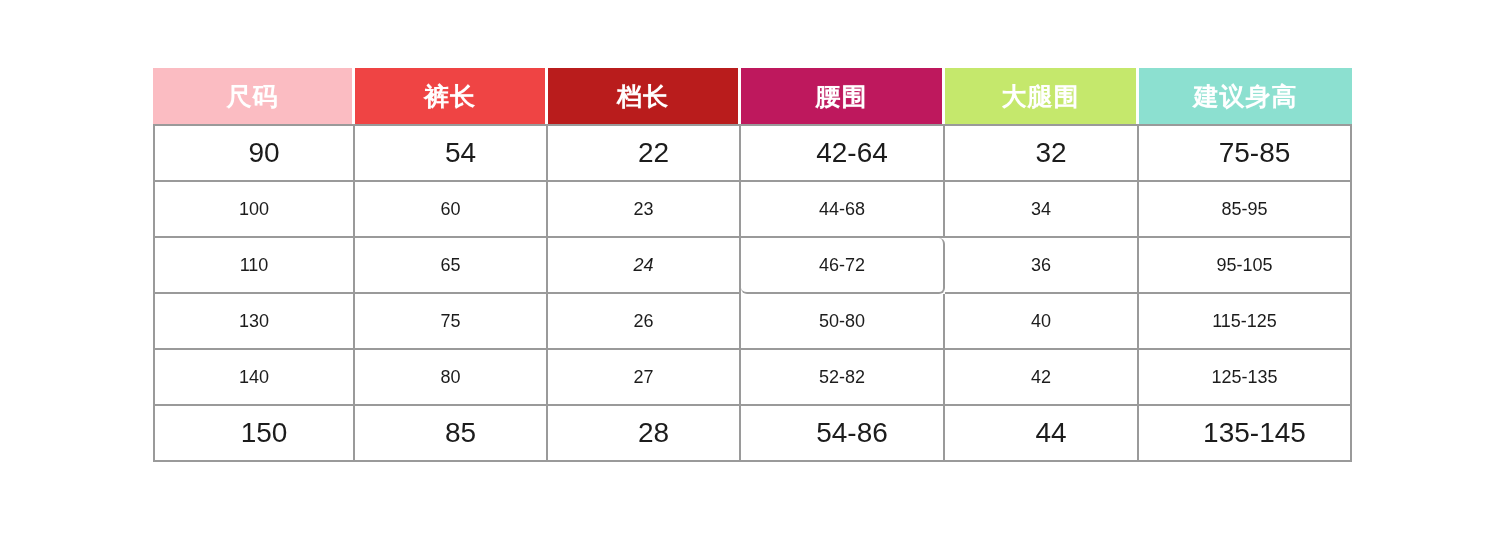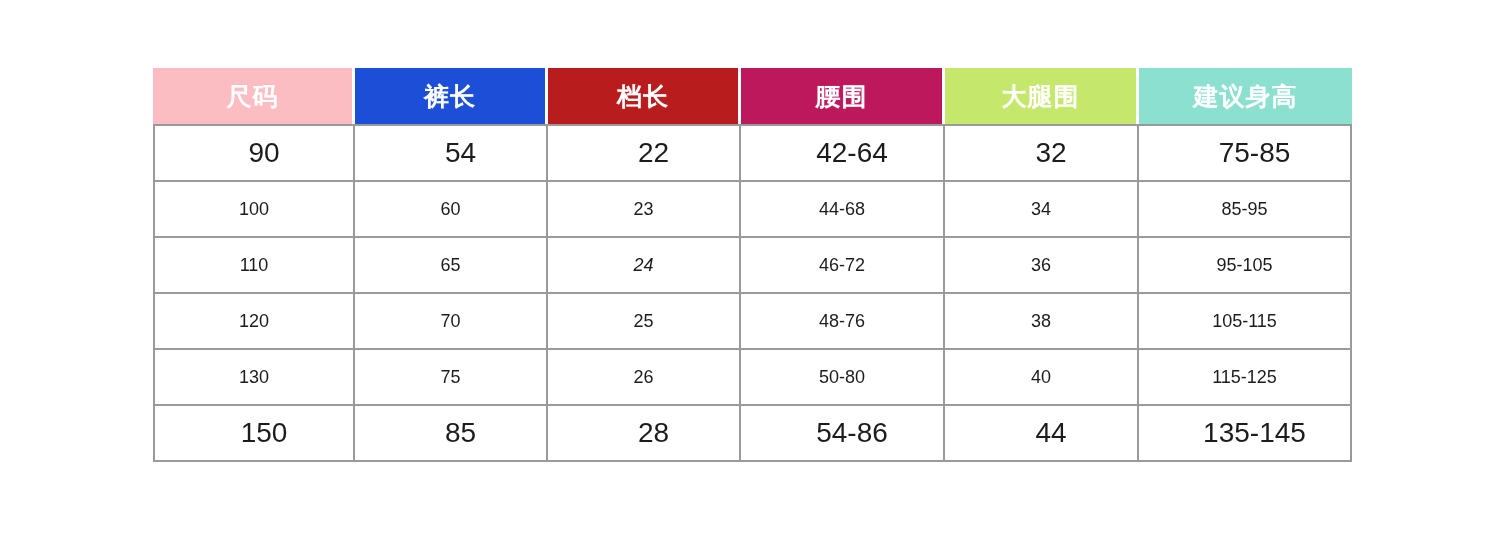--- a/index.html
+++ b/index.html
@@ -89,21 +89,21 @@
         <col class="c0">
           <col class="c1">
           <col class="c2">
           <col class="c3">
           <col class="c4">
           <col class="c5">
       </colgroup>
       <thead>
         <tr>
           <th style="background-color: rgb(251, 188, 194); color: rgb(255, 255, 255);">尺码</th>
-          <th style="background-color: #1d4ed8; color: rgb(255, 255, 255);">裤长</th>
+          <th style="background-color: #ef4444; color: rgb(255, 255, 255);">裤长</th>
           <th style="background-color: #b91c1c; color: rgb(255, 255, 255);">档长</th>
           <th style="background-color: #be185d; color: rgb(255, 255, 255);">腰围</th>
           <th style="background-color: rgb(197, 232, 108); color: rgb(255, 255, 255);">大腿围</th>
           <th style="background-color: rgb(140, 224, 208); color: rgb(255, 255, 255);">建议身高</th>
         </tr>
       </thead>
       <tbody>
         <tr>
           <td style="border-color: rgb(154, 154, 154);">90</td>
           <td style="border-color: rgb(154, 154, 154);">54</td>
@@ -117,39 +117,39 @@
           <td style="border-color: rgb(154, 154, 154);">60</td>
           <td style="border-color: rgb(154, 154, 154);">23</td>
           <td style="border-color: rgb(154, 154, 154);">44-68</td>
           <td style="border-color: rgb(154, 154, 154);">34</td>
           <td style="border-color: rgb(154, 154, 154);">85-95</td>
         </tr>
         <tr>
           <td style="border-color: rgb(154, 154, 154);">110</td>
           <td style="border-color: rgb(154, 154, 154);">65</td>
           <td style="border-color: rgb(154, 154, 154); font-style: italic;">24</td>
-          <td style="border-color: rgb(154, 154, 154);">46-72</td>
+          <td style="border-color: rgb(154, 154, 154); border-radius: 6px;">46-72</td>
           <td style="border-color: rgb(154, 154, 154);">36</td>
           <td style="border-color: rgb(154, 154, 154);">95-105</td>
-        </tr>
-        <tr>
-          <td style="border-color: rgb(154, 154, 154);">120</td>
-          <td style="border-color: rgb(154, 154, 154);">70</td>
-          <td style="border-color: rgb(154, 154, 154);">25</td>
-          <td style="border-color: rgb(154, 154, 154);">48-76</td>
-          <td style="border-color: rgb(154, 154, 154);">38</td>
-          <td style="border-color: rgb(154, 154, 154);">105-115</td>
         </tr>
         <tr>
           <td style="border-color: rgb(154, 154, 154);">130</td>
           <td style="border-color: rgb(154, 154, 154);">75</td>
           <td style="border-color: rgb(154, 154, 154);">26</td>
           <td style="border-color: rgb(154, 154, 154);">50-80</td>
           <td style="border-color: rgb(154, 154, 154);">40</td>
           <td style="border-color: rgb(154, 154, 154);">115-125</td>
+        </tr>
+        <tr>
+          <td style="border-color: rgb(154, 154, 154);">140</td>
+          <td style="border-color: rgb(154, 154, 154);">80</td>
+          <td style="border-color: rgb(154, 154, 154);">27</td>
+          <td style="border-color: rgb(154, 154, 154);">52-82</td>
+          <td style="border-color: rgb(154, 154, 154);">42</td>
+          <td style="border-color: rgb(154, 154, 154);">125-135</td>
         </tr>
         <tr>
           <td style="border-color: rgb(154, 154, 154);">150</td>
           <td style="border-color: rgb(154, 154, 154);">85</td>
           <td style="border-color: rgb(154, 154, 154);">28</td>
           <td style="border-color: rgb(154, 154, 154);">54-86</td>
           <td style="border-color: rgb(154, 154, 154);">44</td>
           <td style="border-color: rgb(154, 154, 154);">135-145</td>
         </tr>
       </tbody>

